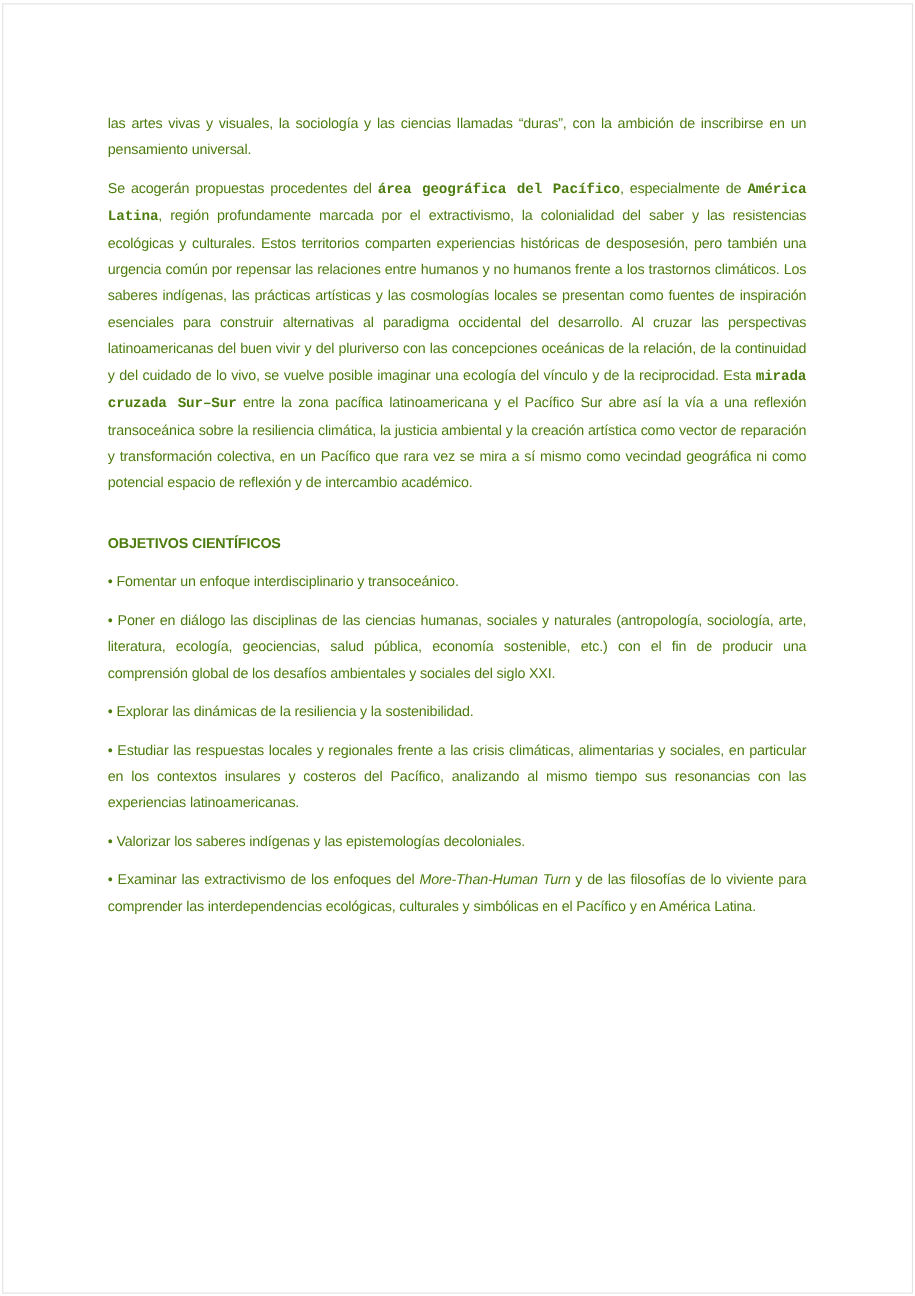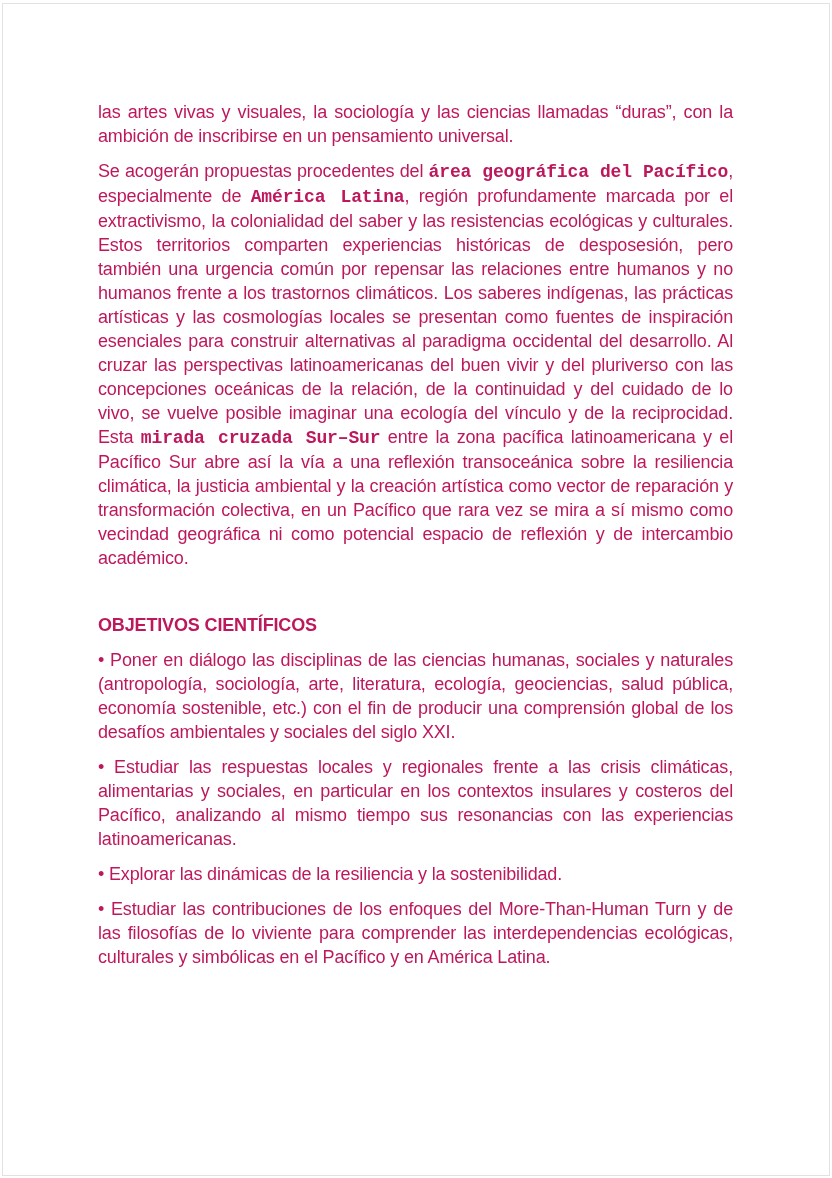--- a/index.html
+++ b/index.html
@@ -19,43 +19,45 @@
     bottom: 2px;
     background: #ffffff;
     border: 1px solid #e2e2e2;
     box-sizing: border-box;
   }
   .content {
     position: absolute;
     left: 95px;
     right: 96px;
     top: 96px;
-    color: #be185d;
-    font-size: 18px;
+    color: #4d7c0f;
+    font-size: 13px;
     line-height: 24px;
     letter-spacing: -0.15px;
   }
   .content p {
     margin: 0 0 11px 0;
     text-align: justify;
   }
   .content p.heading {
-    margin: 43px 0 11px 0;
+    margin: 31px 0 11px 0;
     font-weight: 700;
     text-align: left;
   }
   .seg-b { font-weight: 700; font-family: Liberation Mono, monospace; }
-  .seg-i { }
+  .seg-i { font-style: italic; }
 </style>
 </head>
 <body>
 
 <div class="page">
   <div class="content" id="doc-content">
       <p class="paragraph"><span class="">las artes vivas y visuales, la sociología y las ciencias llamadas “duras”, con la ambición de inscribirse en un pensamiento universal.</span></p>
       <p class="paragraph"><span class="">Se acogerán propuestas procedentes del </span><span class="seg-b ">área geográfica del Pacífico</span><span class="">, especialmente de </span><span class="seg-b ">América Latina</span><span class="">, región profundamente marcada por el extractivismo, la colonialidad del saber y las resistencias ecológicas y culturales. Estos territorios comparten experiencias históricas de desposesión, pero también una urgencia común por repensar las relaciones entre humanos y no humanos frente a los trastornos climáticos. Los saberes indígenas, las prácticas artísticas y las cosmologías locales se presentan como fuentes de inspiración esenciales para construir alternativas al paradigma occidental del desarrollo. Al cruzar las perspectivas latinoamericanas del buen vivir y del pluriverso con las concepciones oceánicas de la relación, de la continuidad y del cuidado de lo vivo, se vuelve posible imaginar una ecología del vínculo y de la reciprocidad. Esta </span><span class="seg-b ">mirada cruzada Sur–Sur</span><span class=""> entre la zona pacífica latinoamericana y el Pacífico Sur abre así la vía a una reflexión transoceánica sobre la resiliencia climática, la justicia ambiental y la creación artística como vector de reparación y transformación colectiva, en un Pacífico que rara vez se mira a sí mismo como vecindad geográfica ni como potencial espacio de reflexión y de intercambio académico.</span></p>
       <p class="heading"><span class="">OBJETIVOS CIENTÍFICOS</span></p>
+      <p class="bullet"><span class="">• Fomentar un enfoque interdisciplinario y transoceánico.</span></p>
       <p class="bullet"><span class="">• Poner en diálogo las disciplinas de las ciencias humanas, sociales y naturales (antropología, sociología, arte, literatura, ecología, geociencias, salud pública, economía sostenible, etc.) con el fin de producir una comprensión global de los desafíos ambientales y sociales del siglo XXI.</span></p>
+      <p class="bullet"><span class="">• Explorar las dinámicas de la resiliencia y la sostenibilidad.</span></p>
       <p class="bullet"><span class="">• Estudiar las respuestas locales y regionales frente a las crisis climáticas, alimentarias y sociales, en particular en los contextos insulares y costeros del Pacífico, analizando al mismo tiempo sus resonancias con las experiencias latinoamericanas.</span></p>
-      <p class="bullet"><span class="">• Explorar las dinámicas de la resiliencia y la sostenibilidad.</span></p>
-      <p class="bullet"><span class="">• Estudiar las contribuciones de los enfoques del </span><span class="seg-i">More-Than-Human Turn</span><span class=""> y de las filosofías de lo viviente para comprender las interdependencias ecológicas, culturales y simbólicas en el Pacífico y en América Latina.</span></p>
+      <p class="bullet"><span class="">• Valorizar los saberes indígenas y las epistemologías decoloniales.</span></p>
+      <p class="bullet"><span class="">• Examinar las extractivismo de los enfoques del </span><span class="seg-i">More-Than-Human Turn</span><span class=""> y de las filosofías de lo viviente para comprender las interdependencias ecológicas, culturales y simbólicas en el Pacífico y en América Latina.</span></p>
     </div>
 </div>
 
 </body></html>

